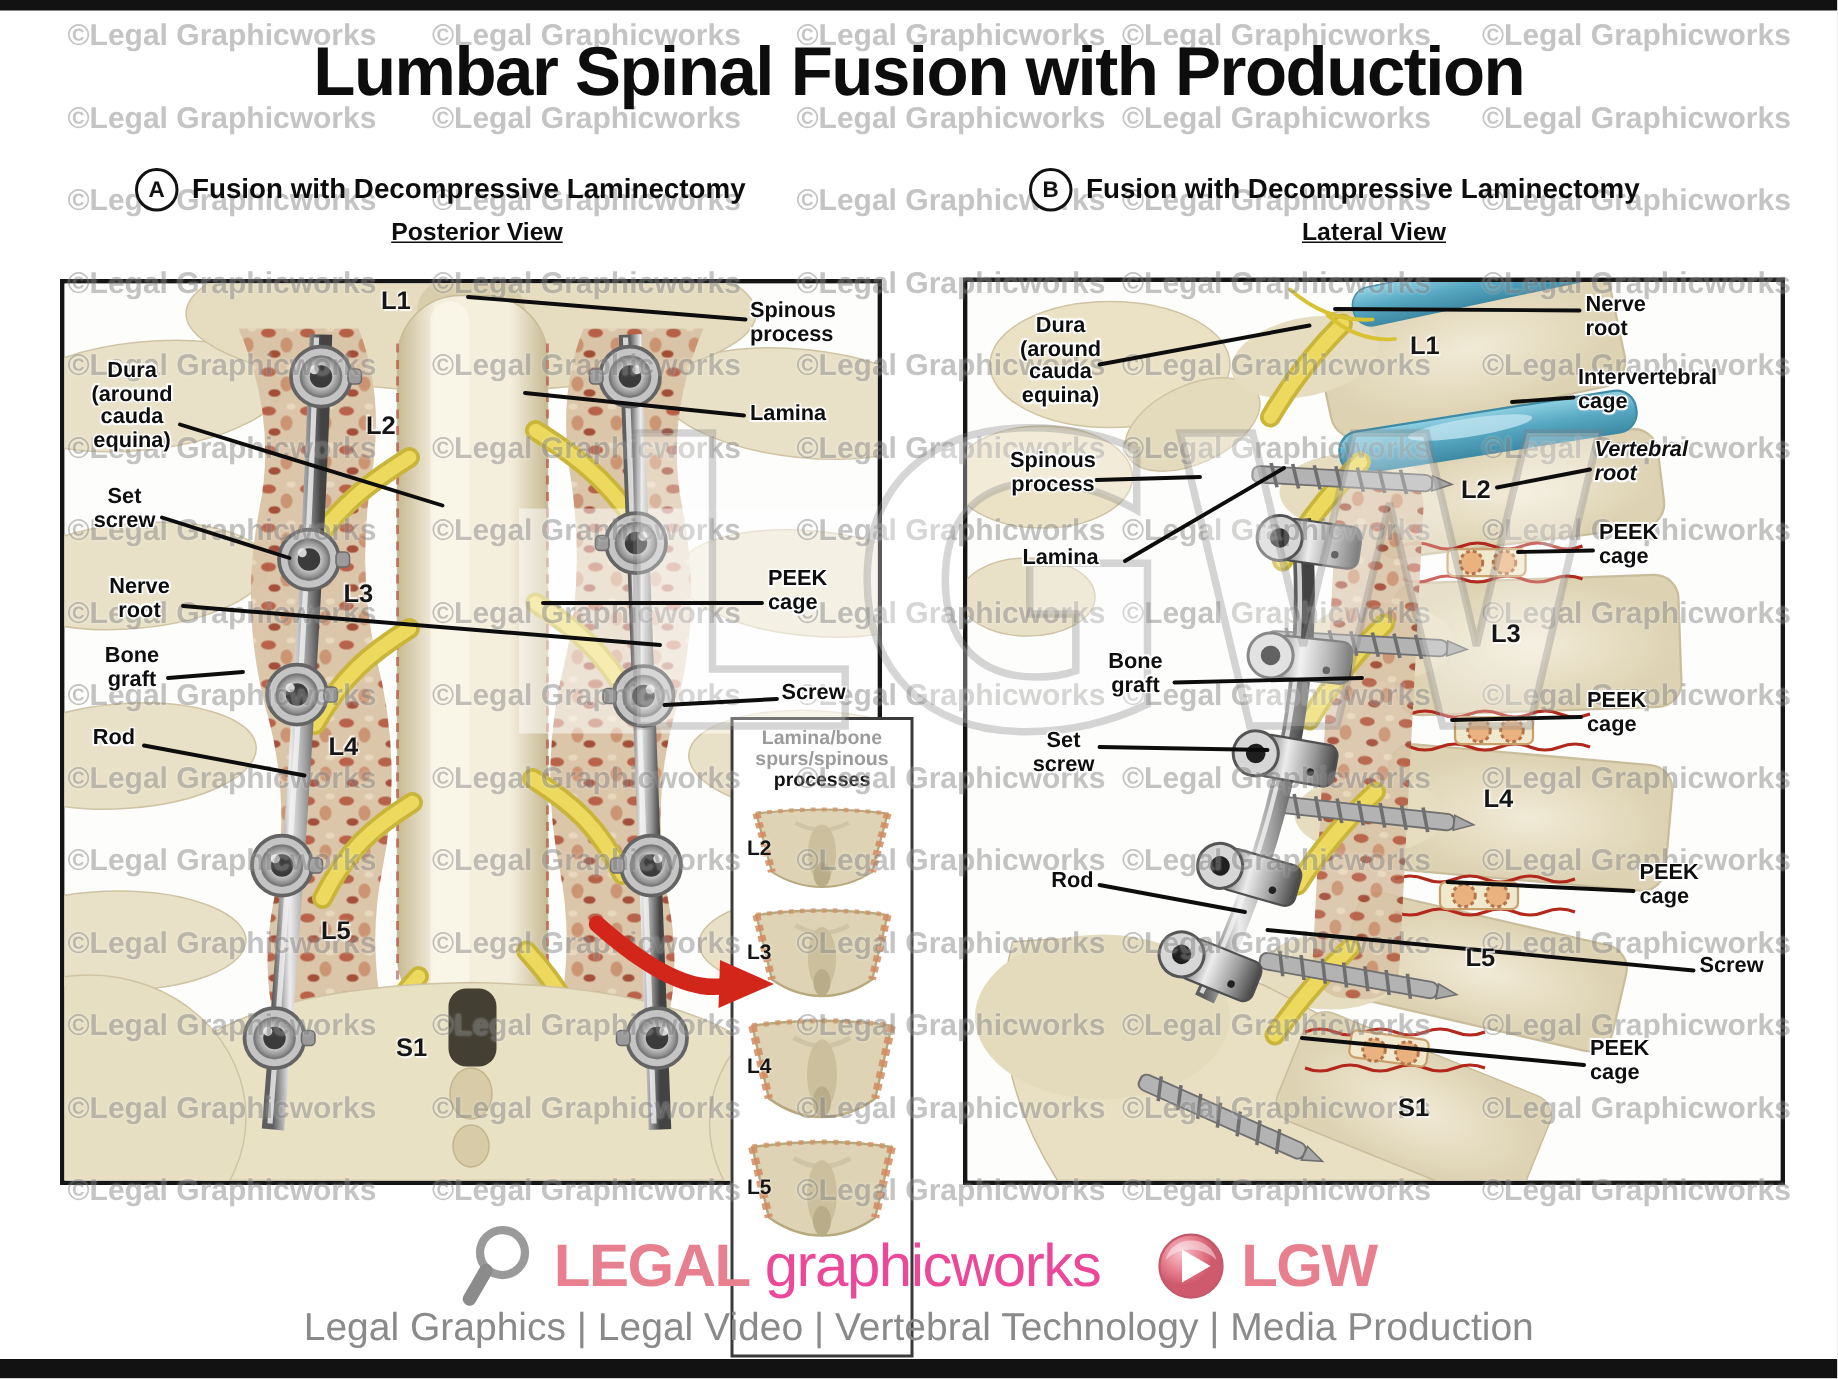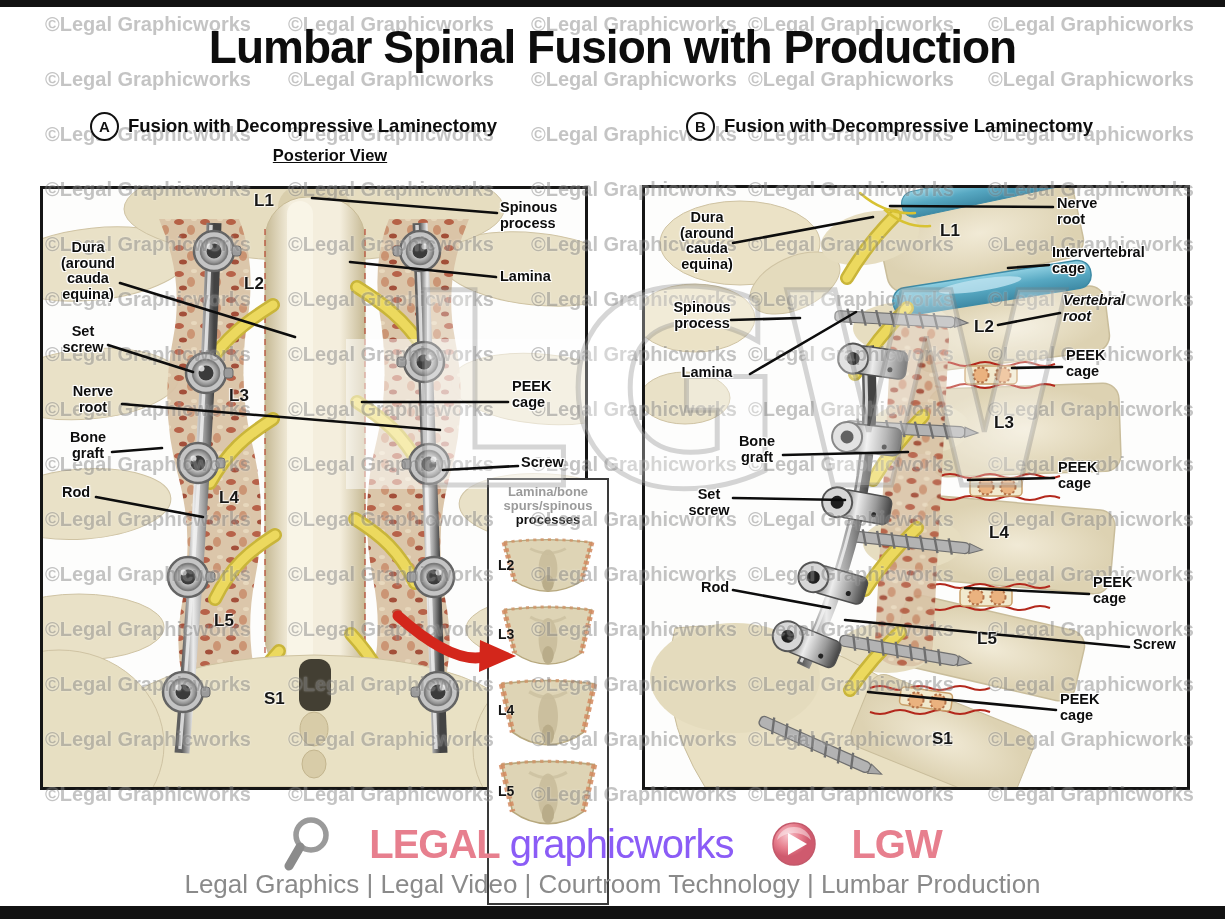--- a/index.html
+++ b/index.html
@@ -28,42 +28,43 @@
        text-shadow:-1px -1px 0 rgba(255,255,255,.75),1px 1px 0 rgba(255,255,255,.75),0 0 3px rgba(255,255,255,.7);}
   #inset{position:absolute;left:487px;top:478px;width:122px;height:427px;background:#fff;border:2.5px solid #3a3a3a;
        box-sizing:border-box;z-index:11;}
   .inset-cap{width:100%;text-align:center;font:700 13px/14px "Liberation Sans",sans-serif;color:#111;padding-top:5px;}
   .inset-cap .cap-faded{color:#9b9b9b;}
   .inset-item{position:relative;width:100%;display:flex;justify-content:center;margin-top:9px;}
   .inset-lab{position:absolute;left:9px;top:38%;font:700 14px/1 "Liberation Sans",sans-serif;color:#151515;
        text-shadow:0 0 2px #fff;}
   #footer{position:absolute;left:0;top:816px;width:1225px;display:flex;justify-content:center;align-items:center;
        z-index:60;gap:10px;}
-  .brand-accent{font:700 40px/1 "Liberation Sans",sans-serif;letter-spacing:-1px;margin-left:24px;}
-  .brand-rest{font:400 40px/1 "Liberation Sans",sans-serif;color:#8b5cf6;letter-spacing:-1px;text-align:center;}
+  .brand-accent{font:700 40px/1 "Liberation Sans",sans-serif;letter-spacing:-1px;}
+  .brand-rest{font:400 40px/1 "Liberation Sans",sans-serif;color:#ec4899;letter-spacing:-1px;text-align:center;}
   .brand-gap{width:18px;}
   #tagline{position:absolute;left:0;top:869px;width:1225px;text-align:center;z-index:60;
        font:400 26px/1.2 "Liberation Sans",sans-serif;color:#8a8a8a;}
 </style>
 </head>
 <body>
 
 <div id="page">
 
   <div class="bar" style="top:0;height:7px;"></div>
   <div class="bar" style="top:906px;height:13px;"></div>
 
   <div id="title">Lumbar Spinal Fusion with Production</div>
 
   <div class="phead-circle" style="left:90px;top:112px;">A</div>
   <div class="phead-text" style="left:128px;top:117px;">Fusion with Decompressive Laminectomy</div>
-  <div class="pview" style="left:56px;top:147px;">Posterior View</div>
+  <div class="pview" style="left:44px;top:147px;">Posterior View</div>
 
   <div class="phead-circle" style="left:686px;top:112px;">B</div>
   <div class="phead-text" style="left:724px;top:117px;">Fusion with Decompressive Laminectomy</div>
+  <div class="pview" style="left:642px;top:147px;">Lateral View</div>
 
   <div class="panel" style="left:40px;top:186px;width:548px;height:604px;">
     <svg width="542" height="598" viewBox="0 0 542 598">
       <defs>
         <linearGradient id="duraG" x1="0" y1="0" x2="1" y2="0">
           <stop offset="0" stop-color="#c6b994"></stop>
             <stop offset=".25" stop-color="#f4eedd"></stop>
           <stop offset=".75" stop-color="#f4eedd"></stop>
             <stop offset="1" stop-color="#c6b994"></stop>
         </linearGradient>
@@ -539,15 +540,15 @@
             <stop offset=".6" stop-color="#e77f8e"></stop>
             <stop offset="1" stop-color="#cf5a6e"></stop>
         </radialGradient>
       </defs>
       <circle cx="23" cy="23" r="21" fill="url(#playG)" stroke="#c4596b" stroke-width="1.5"></circle>
       <path d="M23 6 a17 17 0 0 1 17 13 a24 24 0 0 0 -34 0 a17 17 0 0 1 17 -13" fill="#ffffff" opacity=".45"></path>
       <polygon points="17,12 36,23 17,34" fill="#ffffff"></polygon>
     </svg>
     <span class="brand-accent" id="brand2a" style="color: rgb(231, 127, 142);">LGW</span>
   </div>
-  <div id="tagline">Legal Graphics | Legal Video | Courtroom Technology | Lumbar Production</div>
+  <div id="tagline">Legal Graphics | Legal Video | Vertebral Technology | Media Production</div>
 
 </div>
 
 </body></html>

